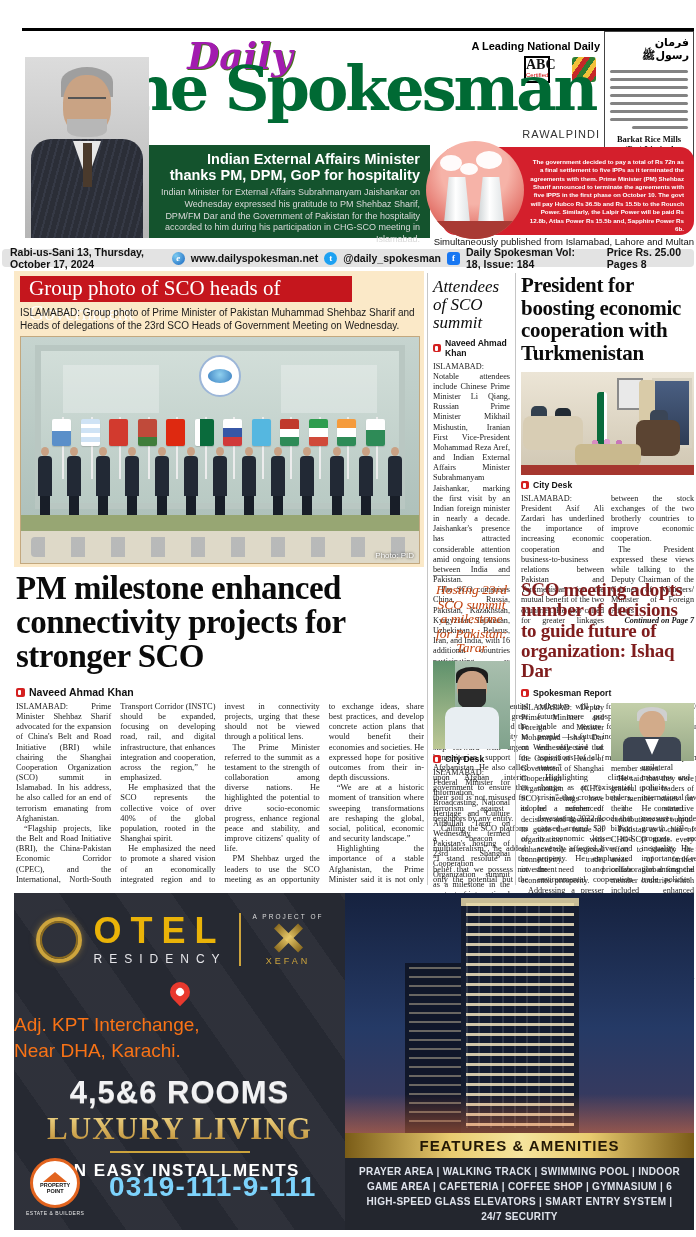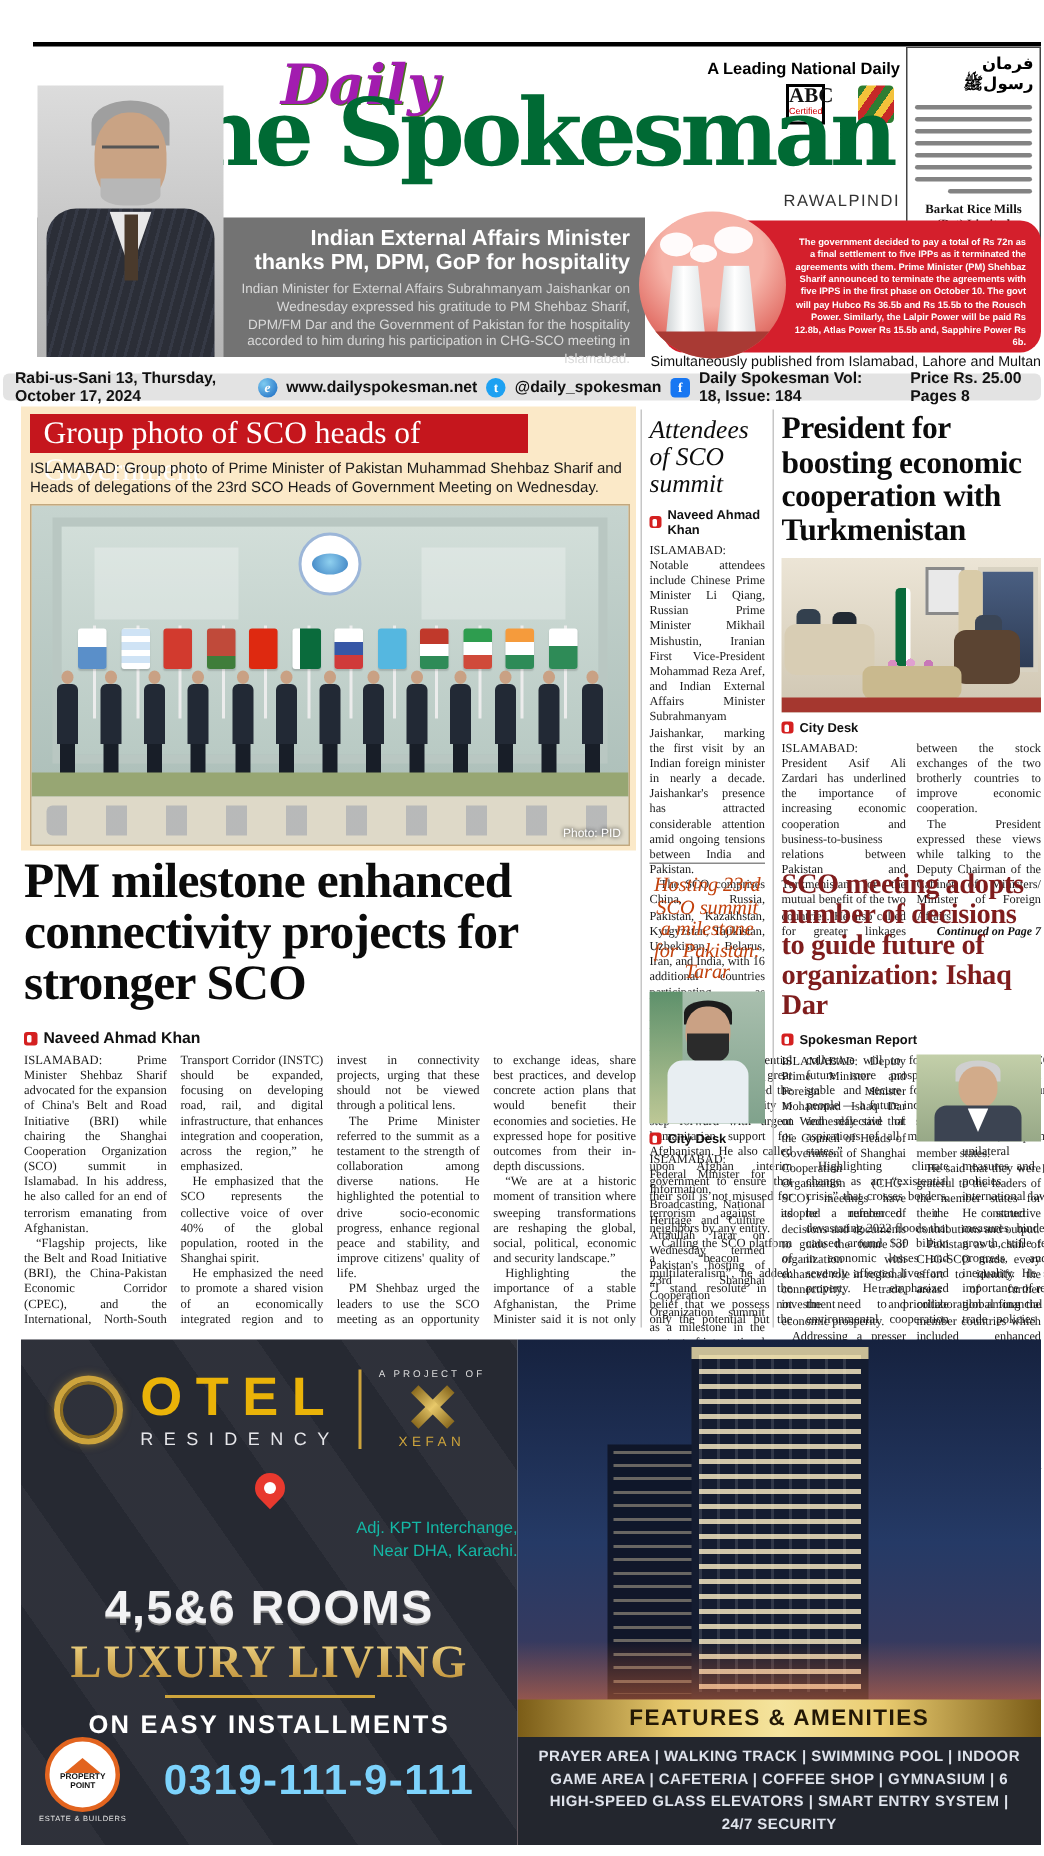--- a/index.html
+++ b/index.html
@@ -27,21 +27,21 @@
   .jphoto{position:absolute;left:25px;top:57px;width:124px;height:181px;background:linear-gradient(#dcdcdc,#b5b5b5);z-index:3;overflow:hidden;}
   .jp-hair{position:absolute;left:36px;top:10px;width:52px;height:30px;border-radius:50% 50% 0 0;background:#9f9f9f;}
   .jp-head{position:absolute;left:38px;top:18px;width:48px;height:60px;border-radius:46% 46% 42% 42%;background:#c9a384;}
   .jp-glasses{position:absolute;left:43px;top:40px;width:38px;height:8px;border-top:2px solid #555;}
   .jp-beard{position:absolute;left:42px;top:62px;width:40px;height:18px;border-radius:0 0 40% 40%;background:#b7b7b7;}
   .jp-body{position:absolute;left:6px;top:82px;width:112px;height:99px;border-radius:20px 20px 0 0;background:repeating-linear-gradient(105deg,#2b2e37 0 5px,#353945 5px 7px);}
   .jp-shirt{position:absolute;left:48px;top:84px;width:28px;height:40px;background:#e8e8e8;clip-path:polygon(0 0,100% 0,50% 100%);}
   .jp-tie{position:absolute;left:58px;top:86px;width:9px;height:44px;background:#4a3a2c;}
 
   
-  .blackbox{position:absolute;left:25px;top:145px;width:405px;height:93px;background:#737373;box-sizing:border-box;padding:7px 10px 6px 132px;font-family:"Liberation Sans",sans-serif;}
+  .blackbox{position:absolute;left:25px;top:145px;width:405px;height:93px;background:#14532d;box-sizing:border-box;padding:7px 10px 6px 132px;font-family:"Liberation Sans",sans-serif;}
   .bb-head{color:#fff;font-weight:bold;font-size:14.5px;line-height:1.08;text-align:right;}
   .bb-body{margin-top:4px;color:#d9d9d9;font-size:9px;line-height:1.3;text-align:right;}
 
   
   .redbox{position:absolute;left:442px;top:147px;width:252px;height:88px;background:#d41f2c;border-radius:14px;box-sizing:border-box;padding:8px 10px 5px 86px;font-family:"Liberation Sans",sans-serif;color:#fff;}
   .rb-head{font-weight:bold;font-size:12px;line-height:1.12;text-align:center;}
   .rb-body{margin-top:3px;font-weight:bold;font-size:6.2px;line-height:1.35;text-align:right;}
   .towers{position:absolute;left:426px;top:141px;width:98px;height:98px;border-radius:50%;background:radial-gradient(circle at 50% 30%,#f6b3a8 0 40%,#e4766d 70%,#bc3f3a 100%);z-index:2;overflow:hidden;}
   .tw{position:absolute;bottom:16px;width:26px;height:46px;background:linear-gradient(90deg,#cfd4d6,#ffffff 45%,#dfe3e5);clip-path:polygon(18% 0,82% 0,100% 100%,0 100%);}
   .tw.t1{left:18px;} .tw.t2{left:52px;}
@@ -165,21 +165,21 @@
   .otel-sub{font-size:12px;letter-spacing:7px;color:#e6e6ea;margin-top:3px;}
   .proj{display:flex;flex-direction:column;align-items:center;gap:3px;border-left:2px solid #cda43c;padding-left:12px;}
   .proj-label{font-size:6.5px;letter-spacing:2px;color:#dcdcdc;}
   .xlogo{position:relative;width:30px;height:30px;}
   .xlogo::before,.xlogo::after{content:"";position:absolute;left:12px;top:-2px;width:7px;height:34px;background:linear-gradient(#8a6a1f,#e8c96a,#8a6a1f);}
   .xlogo::before{transform:rotate(45deg);} .xlogo::after{transform:rotate(-45deg);}
   .xefan{font-size:9px;letter-spacing:3px;color:#cda43c;}
   .pin-wrap{position:relative;margin-top:16px;display:flex;justify-content:center;}
   .pin{width:20px;height:20px;background:#e8392e;border-radius:50% 50% 50% 0;transform:rotate(-45deg);position:relative;}
   .pin::after{content:"";position:absolute;left:6px;top:6px;width:8px;height:8px;border-radius:50%;background:#fff;}
-  .loc{position:relative;margin-top:10px;text-align:right;font-size:11px;line-height:1.35;color:#14b8a6;}
+  .loc{position:relative;margin-top:10px;text-align:left;font-size:19px;line-height:1.35;color:#f97316;}
   .rooms{position:relative;margin-top:12px;text-align:center;font-weight:bold;font-size:31px;letter-spacing:1px;color:#f2f2f4;text-shadow:0 1px 0 #888;}
   .luxury{position:relative;text-align:center;font-family:"Liberation Serif",serif;font-weight:bold;font-size:31px;letter-spacing:1px;color:#d8ab3c;background:linear-gradient(#f3dc8e,#b9872e);-webkit-background-clip:text;background-clip:text;-webkit-text-fill-color:transparent;}
   .gold-line{position:relative;width:140px;height:2px;background:#cda43c;margin:4px auto 8px;}
   .installments{position:relative;text-align:center;font-weight:bold;font-size:17px;letter-spacing:1.5px;color:#fff;}
   .contact-row{position:absolute;left:0;right:0;bottom:14px;display:flex;align-items:center;gap:8px;padding:0 12px;}
   .pp-wrap{display:flex;flex-direction:column;align-items:center;gap:2px;flex:0 0 auto;}
   .pp-logo{position:relative;width:50px;height:50px;border-radius:50%;background:#fff;border:3px solid #e2641f;box-sizing:border-box;display:flex;flex-direction:column;align-items:center;justify-content:center;}
   .pp-roof{width:0;height:0;border-left:12px solid transparent;border-right:12px solid transparent;border-bottom:10px solid #e2641f;}
   .pp-text{font-size:5.5px;font-weight:bold;color:#111;text-align:center;line-height:1.1;}
   .pp-sub{font-size:5px;color:#e8e8e8;letter-spacing:.5px;}

